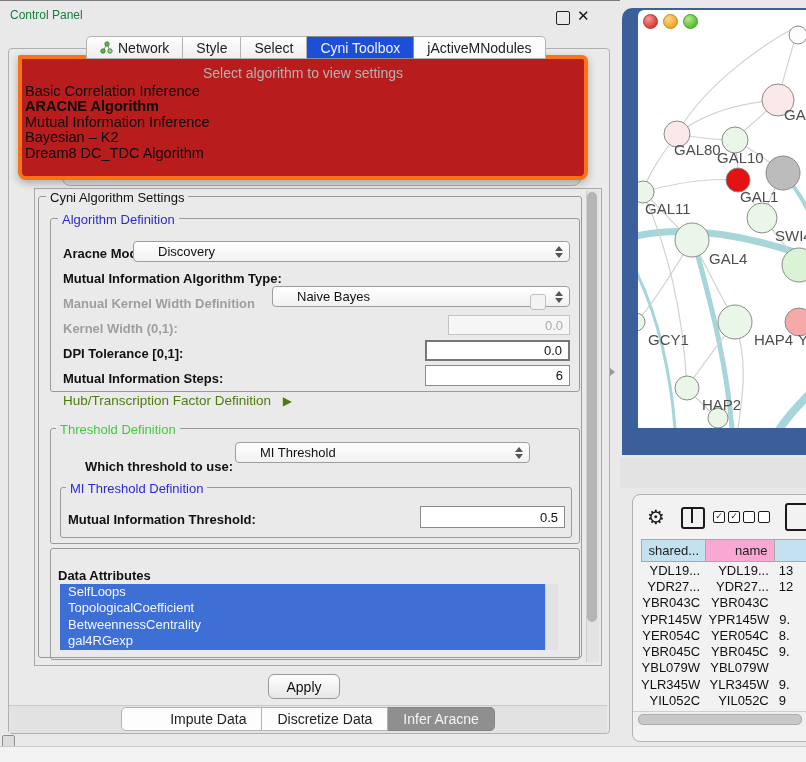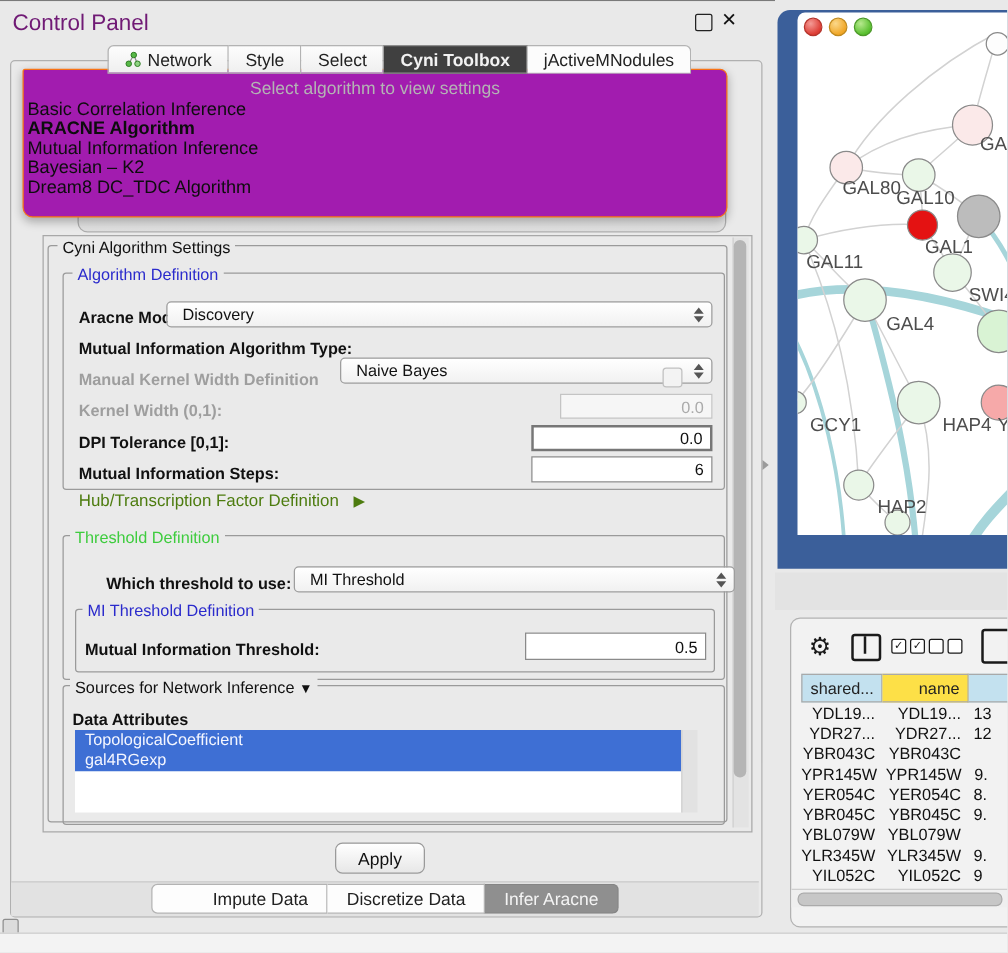--- a/index.html
+++ b/index.html
@@ -3,36 +3,36 @@
 <meta charset="utf-8">
 <style>
   html,body{margin:0;padding:0;background:#e9e9e9;}
   #screen{position:relative;width:806px;height:762px;background:#e9e9e9;overflow:hidden;
           font-family:"Liberation Sans","DejaVu Sans",sans-serif;color:#111;}
   .abs{position:absolute;}
 
   
   #app-topline{left:0;top:0;width:620px;height:1px;background:#7a7a7a;}
   #cp-titlebar{left:0;top:1px;width:620px;height:30px;background:#e9e9e9;}
-  #cp-title{left:10px;top:7px;font-size:18px;color:#701a75;}
+  #cp-title{left:10px;top:7px;font-size:12px;color:#15803d;}
   #cp-float{left:556px;top:10px;width:12px;height:12px;border:1.6px solid #222;border-radius:2px;background:transparent;}
   #cp-close{left:577px;top:6px;font-size:15px;font-weight:bold;color:#111;}
 
   #cp-panel{left:8px;top:48px;width:600px;height:684px;background:#eaeaea;border:1px solid #b0b0b0;border-radius:4px;}
 
   
   #tabbar{left:86px;top:36px;height:23px;display:flex;z-index:6;}
   .tab{display:flex;align-items:center;gap:5px;padding:0 13px;font-size:14px;color:#222;
        background:linear-gradient(#fdfdfd,#efefef);border:1px solid #b3b3b3;border-left:none;height:21px;}
   .tab:first-child{border-left:1px solid #b3b3b3;border-radius:5px 0 0 0;}
   .tab:last-child{border-radius:0 5px 0 0;background:#fcfcfc;}
-  .tab.selected{background:#404040;color:#f2f2f2;border-color:#8d8d8d;font-weight:bold;}
-
-  
-  #algo-popup{left:18px;top:55px;width:562px;height:117px;background:#a21caf;border:1px solid #f97316;
+  .tab.selected{background:#1d4ed8;color:#f2f2f2;border-color:#8d8d8d;}
+
+  
+  #algo-popup{left:18px;top:55px;width:562px;height:117px;background:#b91c1c;border:4px solid #f97316;
               border-radius:2px 6px 8px 8px;box-shadow:0 3px 8px rgba(0,0,0,.28);z-index:5;overflow:hidden;}
   #algo-placeholder{text-align:center;color:#b4b4b4;font-size:14px;padding-top:6px;height:19px;}
   .opt{font-size:14.5px;line-height:15.4px;padding-left:3px;color:#0d0d0d;white-space:nowrap;}
   .opt.bold{font-weight:bold;}
 
   #combo-sliver{left:62px;top:158px;width:517px;height:26px;border:1px solid #adadad;border-radius:8px;
                 background:linear-gradient(#f6f6f6,#dedede);z-index:1;}
 
   
   #settings-pane{left:34px;top:188px;width:566px;height:476px;background:#eaeaea;border:1px solid #a8a8a8;}
@@ -40,21 +40,21 @@
   #settings-vthumb{left:587px;top:192px;width:10px;height:430px;background:#b5b5b5;border-radius:5px;}
 
   .groupbox{position:absolute;border:1px solid #9a9a9a;border-radius:3px;}
   .grouplabel{position:absolute;background:#eaeaea;padding:0 4px;font-size:13px;white-space:nowrap;z-index:2;}
   .lbl{position:absolute;font-size:13px;font-weight:bold;color:#111;white-space:nowrap;}
   .lbl.disabled{color:#9e9e9e;}
   .blue{color:#2b2bcc;}
   .green{color:#3ecc3e;}
 
   .combo{position:absolute;height:21px;background:linear-gradient(#ffffff,#f1f1f1);border:1px solid #9e9e9e;
-         border-radius:4px;display:flex;align-items:center;font-size:13px;padding-left:12px;box-sizing:border-box;}
+         border-radius:4px;display:flex;align-items:center;font-size:13px;padding-left:24px;box-sizing:border-box;}
   .combo .spin{margin-left:auto;margin-right:6px;display:flex;flex-direction:column;gap:2px;}
   .arr-up{width:0;height:0;border-left:4px solid transparent;border-right:4px solid transparent;border-bottom:5px solid #555;}
   .arr-down{width:0;height:0;border-left:4px solid transparent;border-right:4px solid transparent;border-top:5px solid #555;}
 
   .field{position:absolute;background:#fff;border:1.5px solid #8a8a8a;display:flex;align-items:center;
          justify-content:flex-end;font-size:13px;padding-right:6px;box-sizing:border-box;}
   .field.disabled{background:#f6f6f6;border:1px solid #c4c4c4;color:#ababab;}
   .field.strong{border:2px solid #777;}
   #cb-kernel{left:530px;top:294px;width:14px;height:14px;border:1.5px solid #c0c0c0;background:#f3f3f3;border-radius:3px;}
 
@@ -100,21 +100,21 @@
   #tp-unchecked{left:110px;top:16px;display:flex;gap:3px;}
   #tp-doc{left:152px;top:8px;width:22px;height:24px;border:2px solid #1a1a1a;border-radius:3px;background:#f2f2f2;}
 
   #tp-table{left:8px;top:44px;width:170px;}
   .tr{display:flex;height:16.3px;}
   .th-row{display:flex;height:23px;}
   .th{display:flex;align-items:center;justify-content:flex-end;padding-right:6px;font-size:13px;color:#222;
       border:1px solid #a9a9a9;border-left:none;box-sizing:border-box;}
   .th:first-child{border-left:1px solid #a9a9a9;}
   .th.blue{background:#c3e1ef;}
-  .th.gray{background:#fde047;}
+  .th.gray{background:#f9a8d4;}
   .td{font-size:13px;color:#101010;display:flex;align-items:center;box-sizing:border-box;}
   .td.c0{width:72px;justify-content:flex-end;padding-right:6px;}
   .td.c1{width:76px;justify-content:flex-end;padding-right:6px;}
   .td.c2{width:40px;justify-content:flex-start;padding-left:4px;}
   #tp-hscroll{left:0px;top:216px;width:174px;height:14px;background:#efefef;border-top:1px solid #cfcfcf;}
   #tp-hthumb{left:5px;top:219px;width:162px;height:9px;background:#c7c7c7;border:1px solid #ababab;border-radius:5px;}
 </style>
 </head>
 <body>
 
@@ -209,41 +209,39 @@
 
   <div id="hub-row" class="abs">
     <span>Hub/Transcription Factor Definition</span>
     <span id="hub-arrow">▶</span>
   </div>
 
   <div class="groupbox" style="left:50px;top:428px;width:528px;height:114px;"></div>
   <span class="grouplabel green" style="left:56px;top:422px;">Threshold Definition</span>
 
   <span class="lbl" style="left:85px;top:459px;">Which threshold to use:</span>
-  <div class="combo" style="left:235px;top:453px;width:353px;">
+  <div class="combo" style="left:235px;top:442px;width:295px;">
     <span>MI Threshold</span>
     <span class="spin">
         <span class="arr-up"></span>
         <span class="arr-down"></span>
       </span>
   </div>
 
   <div class="groupbox" style="left:60px;top:487px;width:510px;height:49px;"></div>
   <span class="grouplabel blue" style="left:66px;top:481px;">MI Threshold Definition</span>
   <span class="lbl" style="left:68px;top:512px;">Mutual Information Threshold:</span>
   <div class="field" style="left:420px;top:506px;width:145px;height:22px;">0.5</div>
 
   <div class="groupbox" style="left:50px;top:548px;width:528px;height:110px;"></div>
-  <span class="grouplabel" style="left:56px;top:542px;">
-    <span>Sources for Network Inference</span>
-    <span style="font-size:11px;">▼</span>
-  </span>
   <span class="lbl" style="left:58px;top:568px;">Data Attributes</span>
   <div id="attr-list" class="abs">
+      <div class="attr-item">SelfLoops</div>
       <div class="attr-item">TopologicalCoefficient</div>
+      <div class="attr-item">BetweennessCentrality</div>
       <div class="attr-item">gal4RGexp</div>
     </div>
   <div id="attr-vscroll" class="abs"></div>
 
   <div id="apply-btn" class="abs">Apply</div>
 
   <div id="bottom-strip" class="abs"></div>
   <div id="bottom-tabs" class="abs">
     <div class="btab">Impute Data</div>
     <div class="btab">Discretize Data</div>

